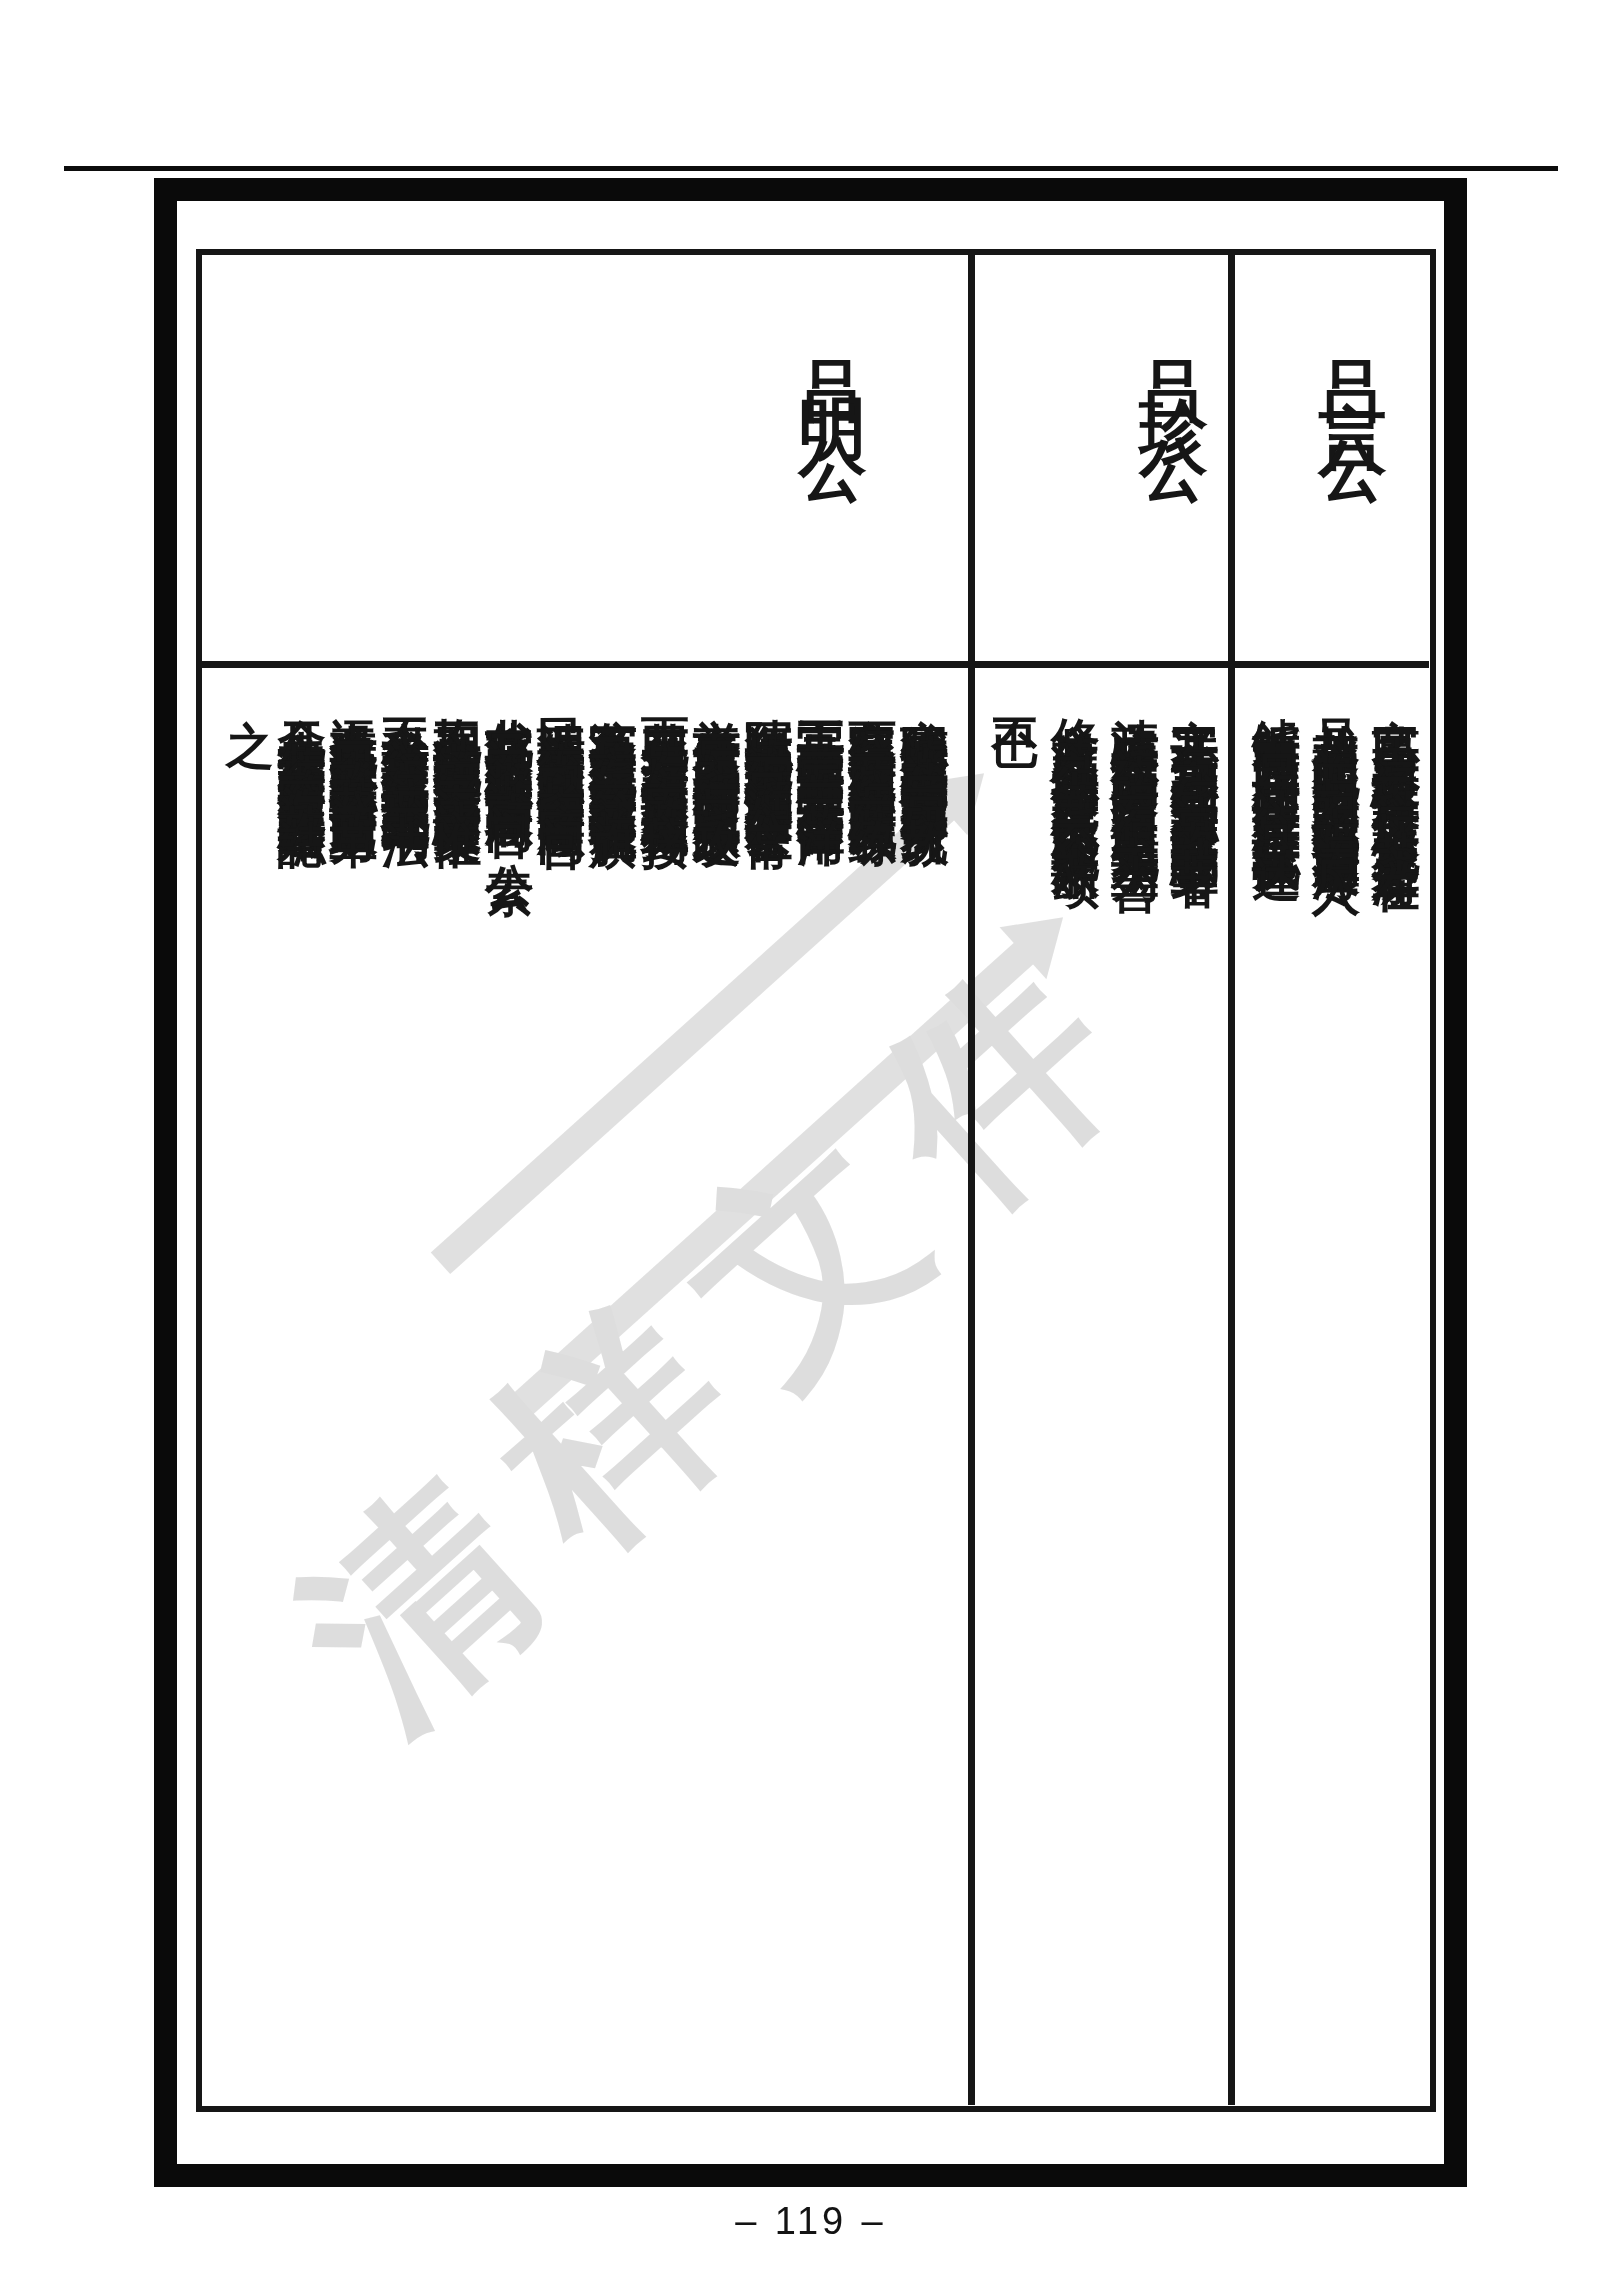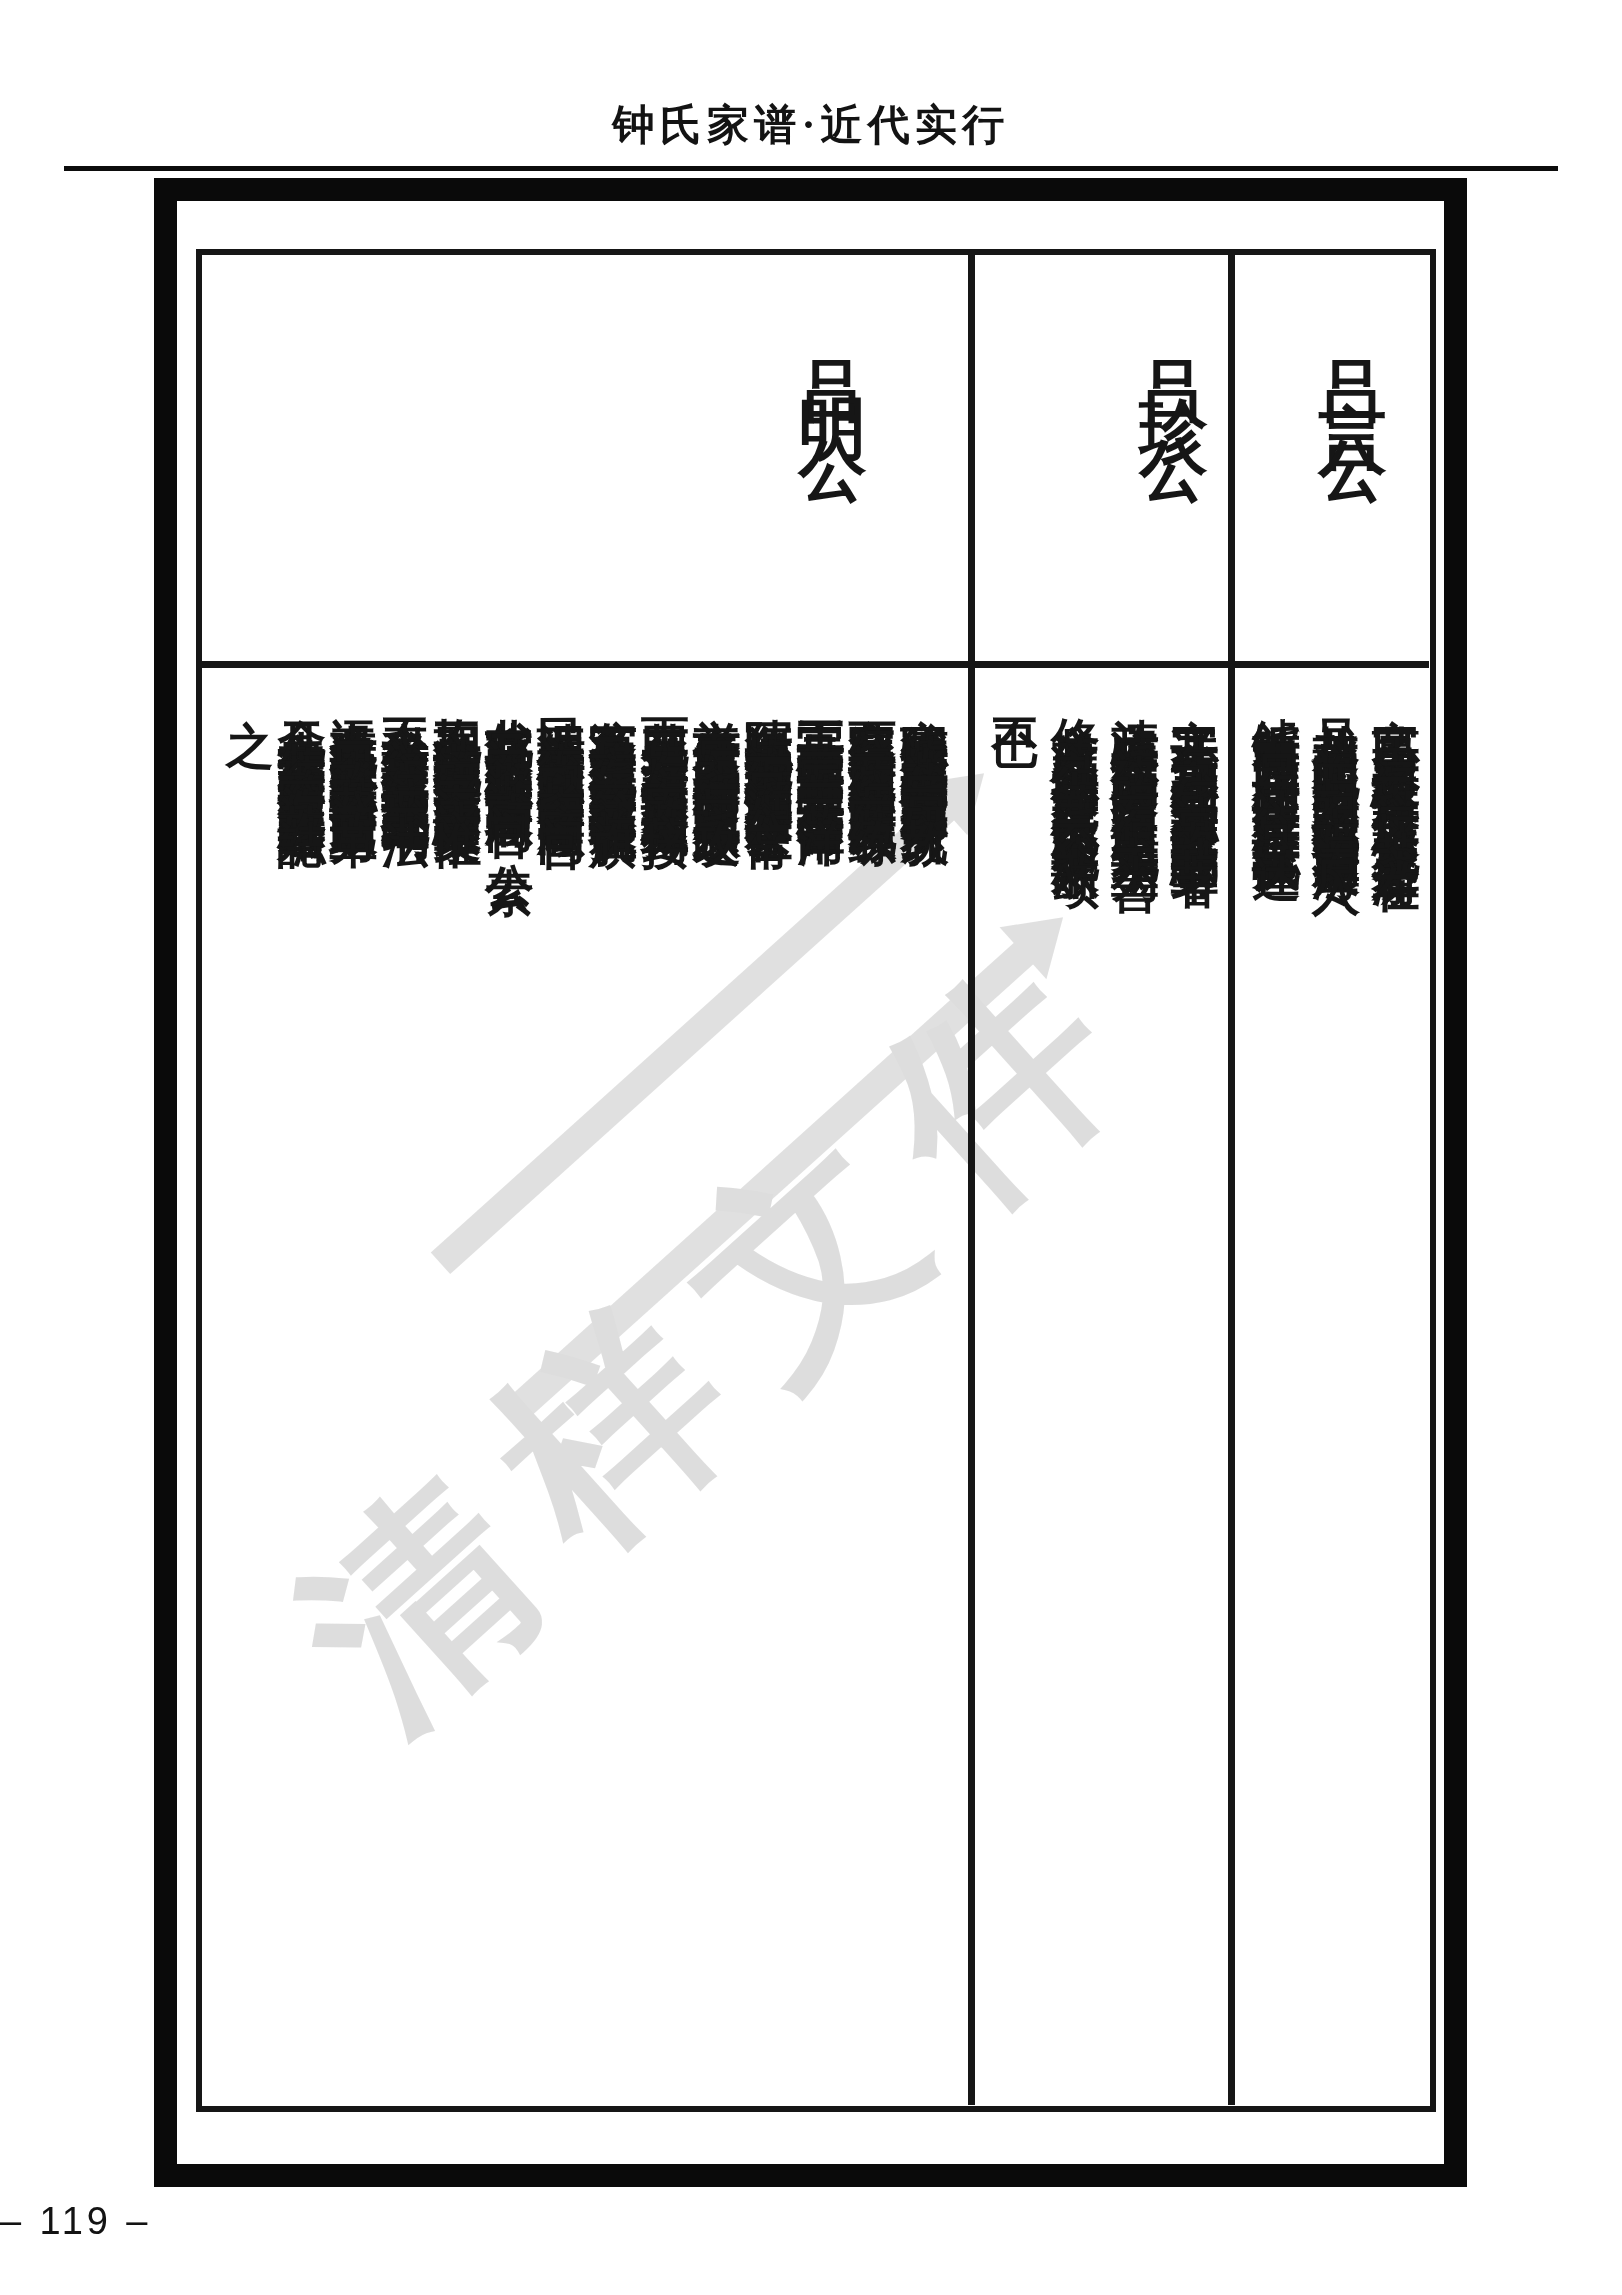--- a/index.html
+++ b/index.html
@@ -80,31 +80,30 @@
   .vcol{
     writing-mode:vertical-rl;text-orientation:upright;
     font-size:48px;font-weight:600;color:#161616;line-height:1;
     white-space:nowrap;width:48px;flex:0 0 auto;
   }
   .sec-body-0 .vcol,.sec-body-1 .vcol{letter-spacing:5.9px;}
   .sec-body-2 .vcol{letter-spacing:3.9px;}
 
   
   .page-number{
-    position:absolute;top:2200px;left:0;width:1622px;text-align:left;
+    position:absolute;top:2200px;left:0;width:1622px;text-align:center;
     font-size:38px;letter-spacing:3.9px;color:#131313;
     font-family:"Liberation Sans","DejaVu Sans",sans-serif;
   }
 </style>
 </head>
 <body>
 
 <div class="page">
 
-  <div class="header-title">钟氏家谱·近代实行</div>
   <div class="header-rule"></div>
 
   <div class="watermark">
     <div class="wm-arrow wm-arrow-1"></div>
     <div class="wm-arrow wm-arrow-2"></div>
     <div class="wm-text">清样文件</div>
   </div>
 
   <div class="frame"></div>
 

